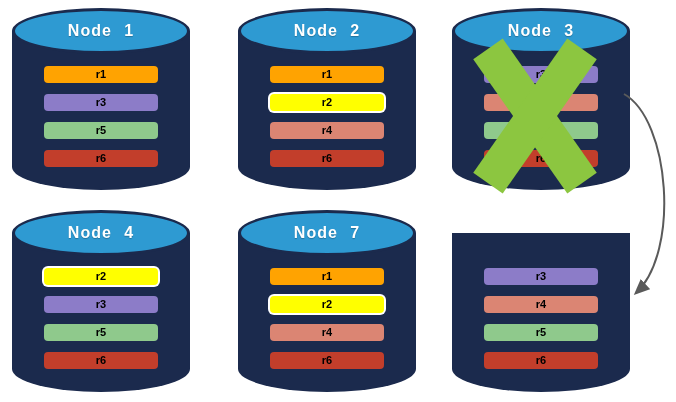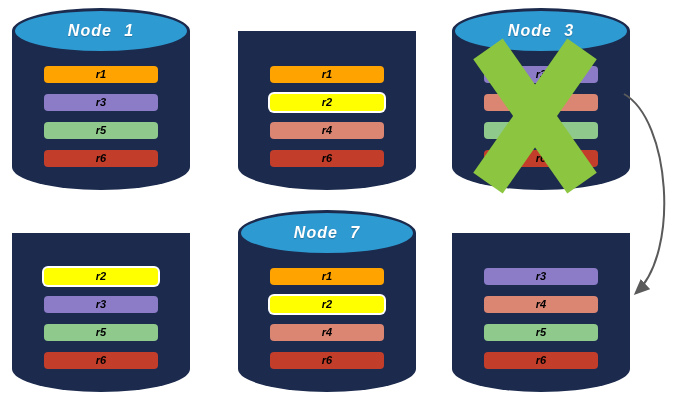--- a/index.html
+++ b/index.html
@@ -25,21 +25,20 @@
     left: 0; top: 0;
     width: 676px; height: 402px;
     pointer-events: none;
     z-index: 5;
   }
 
   .cylinder {
     position: absolute;
     width: 178px;
     height: 182px;
-    font-style: italic;
   }
   .pos-1 { left: 12px;  top: 8px; }
   .pos-2 { left: 238px; top: 8px; }
   .pos-3 { left: 452px; top: 8px; }
   .pos-4 { left: 12px;  top: 210px; }
   .pos-5 { left: 238px; top: 210px; }
   .pos-6 { left: 452px; top: 210px; }
 
   .cyl-body {
     position: absolute;
@@ -142,20 +141,23 @@
           <div class="bar" style="background: rgb(140, 124, 200);">r3</div>
           <div class="bar" style="background: rgb(143, 201, 140);">r5</div>
           <div class="bar" style="background: rgb(194, 62, 43);">r6</div>
         </div>
 
   </div>
 
   <div class="cylinder pos-2">
     <div class="cyl-bottom"></div>
     <div class="cyl-body"></div>
+    <div class="cyl-top">
+      <span class="node-label">Node 2</span>
+    </div>
     <div class="bars">
           <div class="bar" style="background: rgb(255, 163, 1);">r1</div>
           <div class="bar hl" style="background: rgb(255, 255, 0);">r2</div>
           <div class="bar" style="background: rgb(219, 133, 115);">r4</div>
           <div class="bar" style="background: rgb(194, 62, 43);">r6</div>
         </div>
 
   </div>
 
   <div class="cylinder pos-3">
@@ -172,20 +174,23 @@
         </div>
     <div class="x-mark">
       <div class="x-arm a1"></div>
       <div class="x-arm a2"></div>
     </div>
   </div>
 
   <div class="cylinder pos-4">
     <div class="cyl-bottom"></div>
     <div class="cyl-body"></div>
+    <div class="cyl-top">
+      <span class="node-label">Node 4</span>
+    </div>
     <div class="bars">
           <div class="bar hl" style="background: rgb(255, 255, 0);">r2</div>
           <div class="bar" style="background: rgb(140, 124, 200);">r3</div>
           <div class="bar" style="background: rgb(143, 201, 140);">r5</div>
           <div class="bar" style="background: rgb(194, 62, 43);">r6</div>
         </div>
 
   </div>
 
   <div class="cylinder pos-5">

